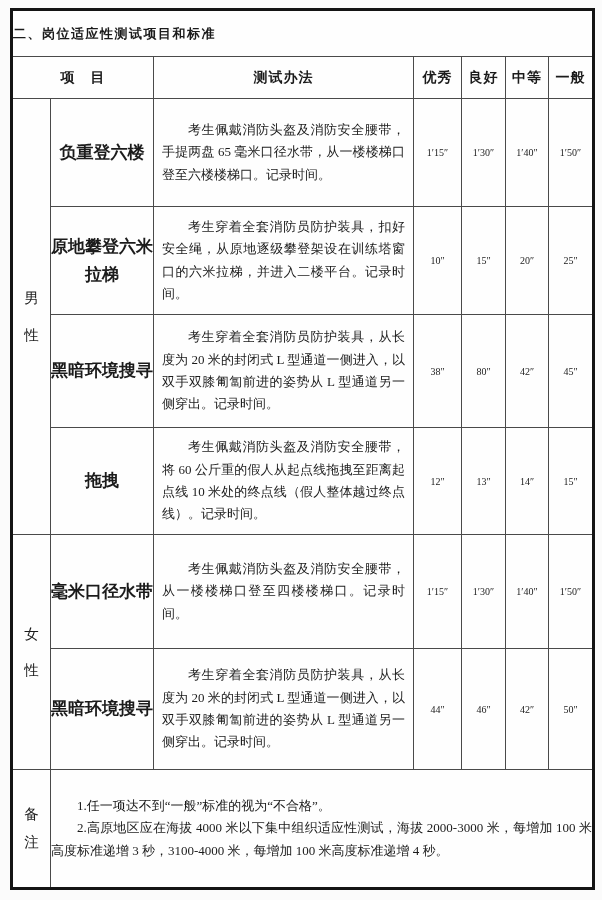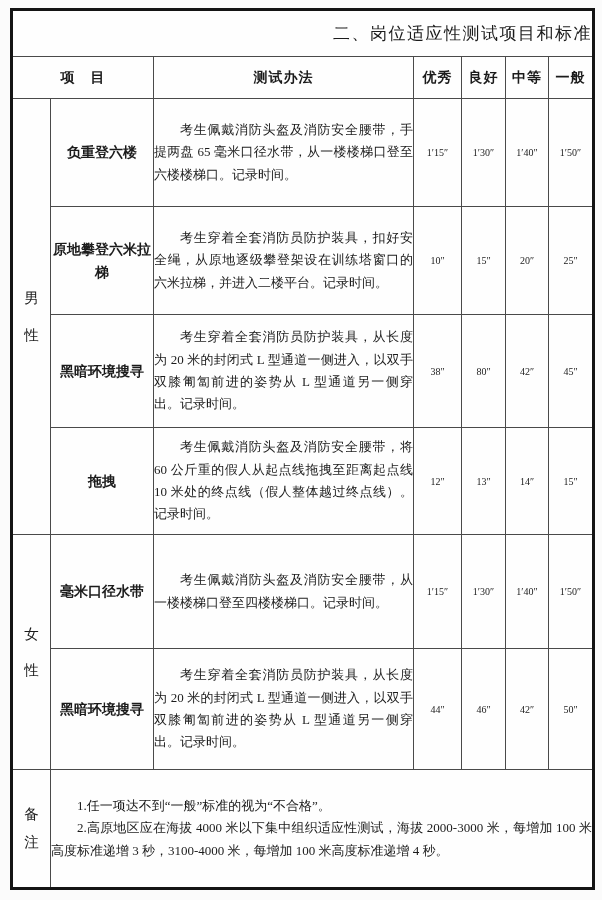--- a/index.html
+++ b/index.html
@@ -10,47 +10,47 @@
     -webkit-font-smoothing:antialiased;
   }
   .doc-table {
     border-collapse:collapse; table-layout:fixed;
     width:582px; margin:8px 0 0 10px;
     background:#fefefe;
     border:3px solid #141414;
   }
   .doc-table td { border:1px solid #4a4a4a; padding:0; overflow:hidden; }
   .title-cell {
-    text-align:right; vertical-align:middle;
-    font-weight:normal; font-size:17px; letter-spacing:1.5px;
+    text-align:left; vertical-align:middle;
+    font-weight:bold; font-size:13px; letter-spacing:1.5px;
   }
   .header-cell {
     text-align:center; vertical-align:middle;
     font-weight:bold; font-size:14px;
     font-family:"Liberation Sans","DejaVu Sans",sans-serif;
     letter-spacing:1px;
     margin-top:36px;
   }
   .gender-cell {
     text-align:center; vertical-align:middle;
     font-size:14.5px; line-height:2.5; white-space:pre-line;
   }
   .remarks-label-cell {
     text-align:center; vertical-align:middle;
     font-size:14.5px; line-height:1.9; white-space:pre-line;
   }
   .item-cell {
     text-align:center; vertical-align:middle;
-    font-weight:bold; font-size:14px; padding:0 5px;
+    font-weight:bold; font-size:17px; padding:0 5px;
     font-family:"Liberation Sans","DejaVu Sans",sans-serif;
     line-height:1.6;
   }
   .method-cell { vertical-align:middle; padding:4px 9px; }
   .method-cell p {
-    margin:0; text-indent:2em; font-size:13px; line-height:1.72;
+    margin:8px; text-indent:2em; font-size:13px; line-height:1.72;
     text-align:justify;
   }
   .score-cell { text-align:center; vertical-align:middle; font-size:10px; }
   .remarks-cell { vertical-align:middle; padding:6px 12px 6px 7px; }
   .remarks-cell p {
     margin:0; text-indent:2em; font-size:13px; line-height:1.72;
     text-align:justify;
   }
 </style>
 </head>

